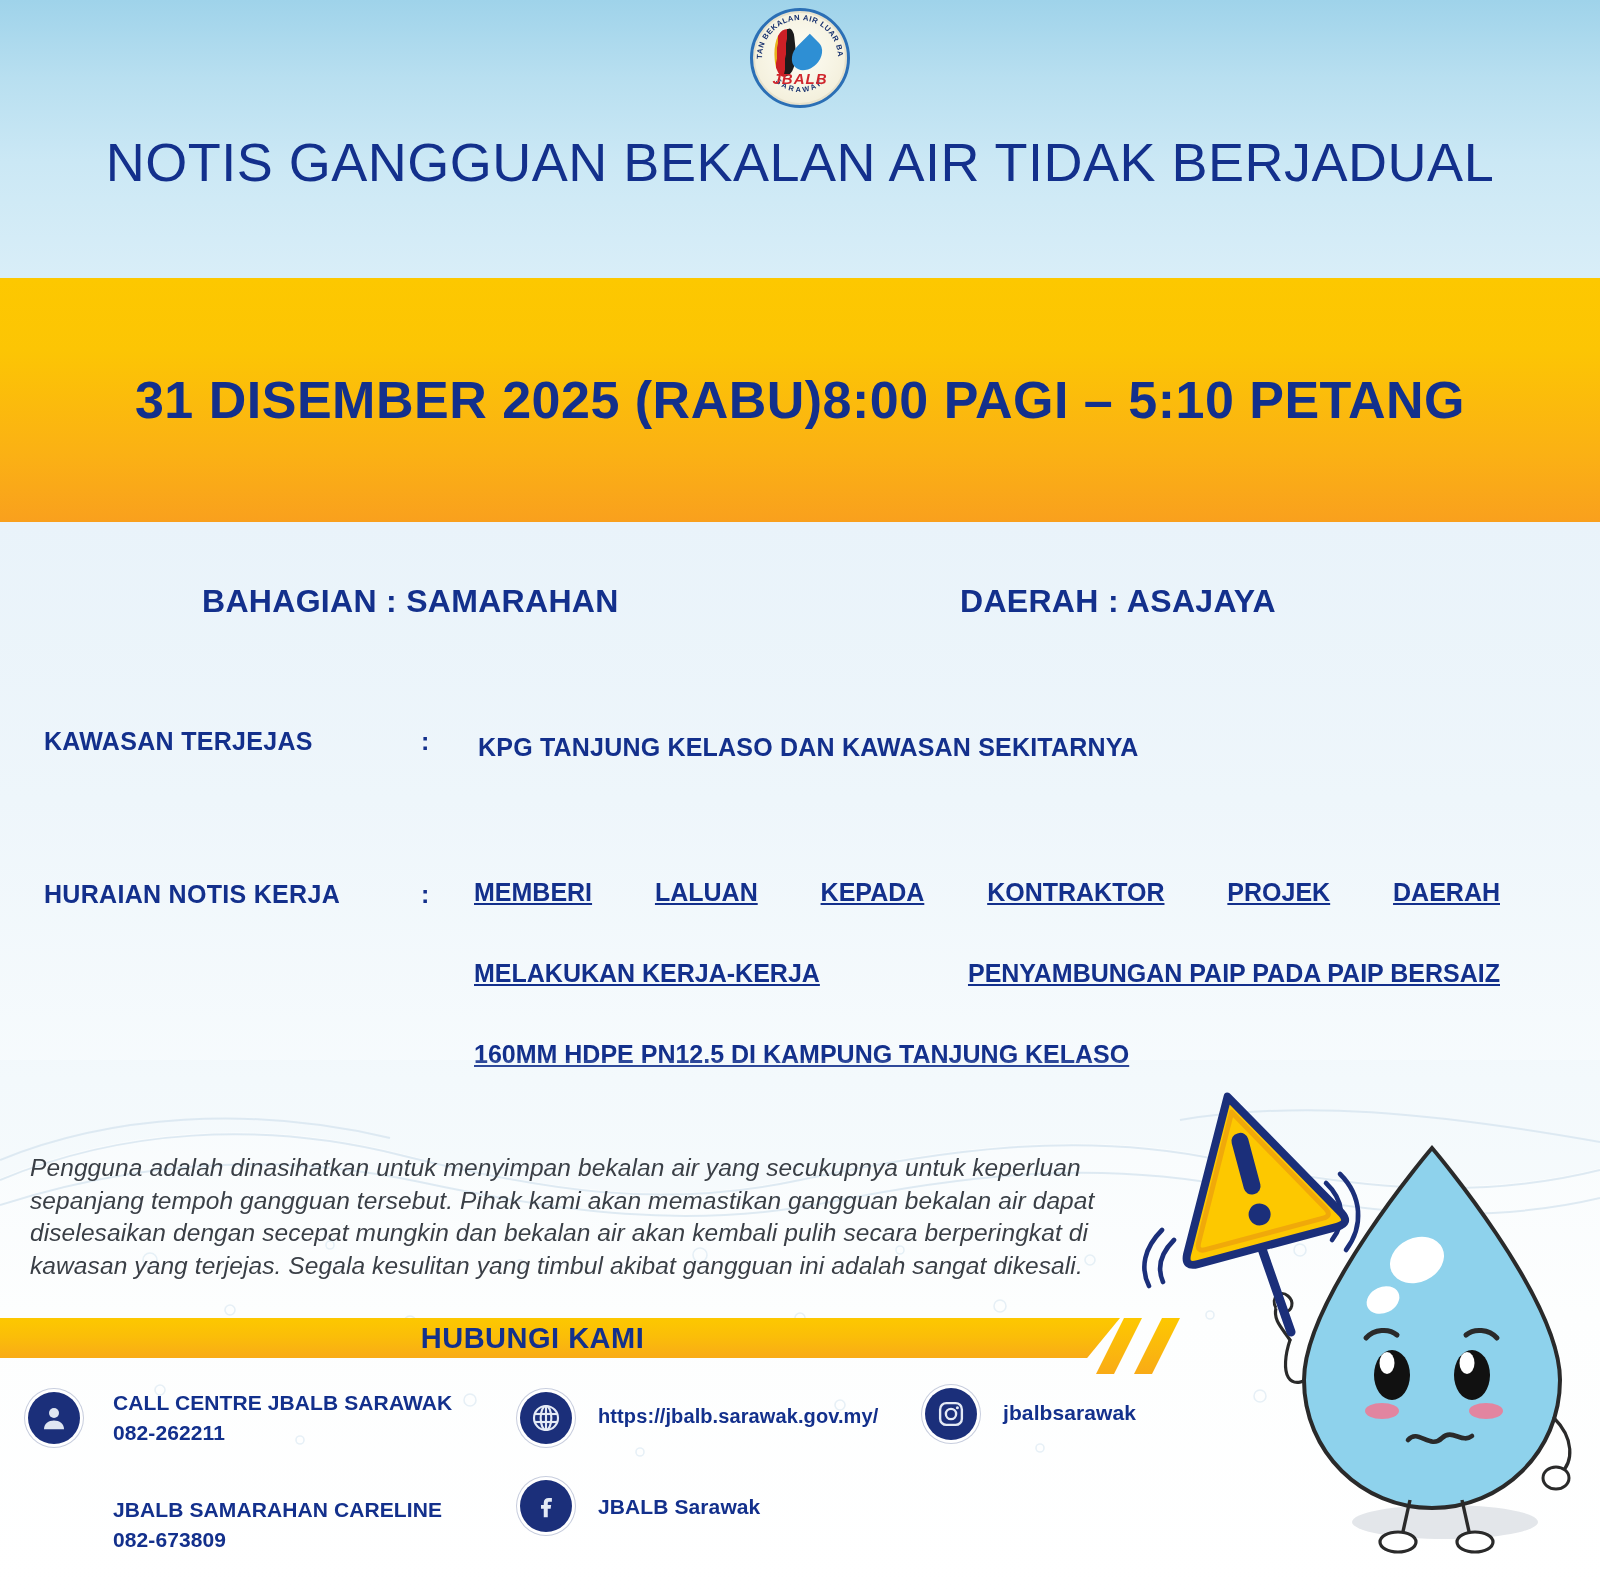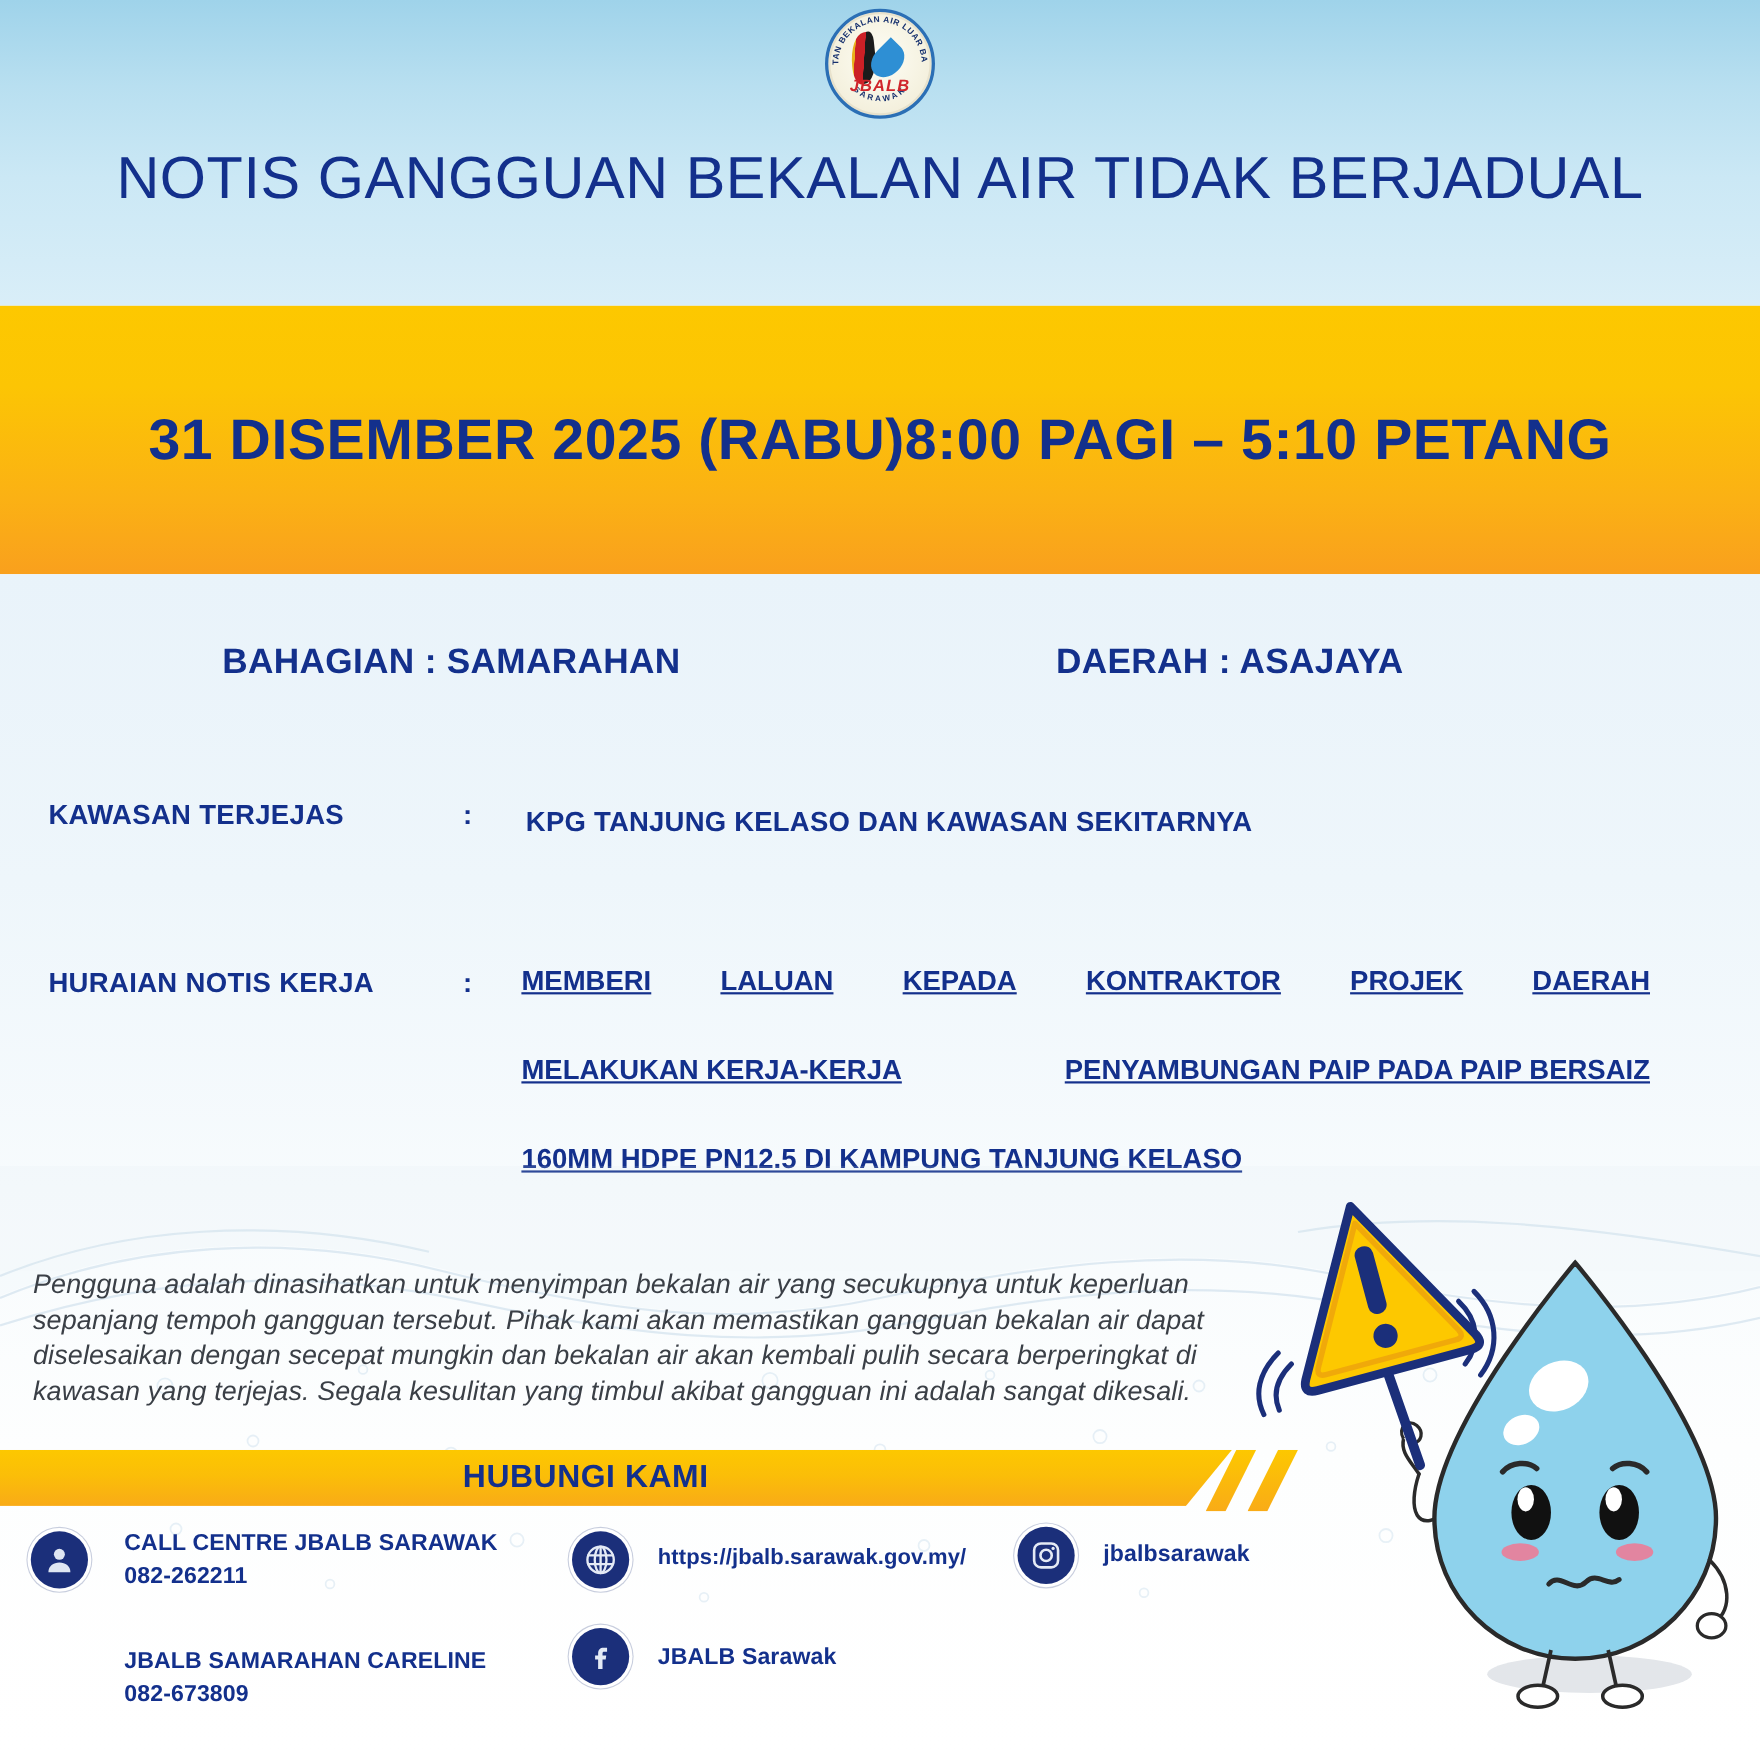--- a/index.html
+++ b/index.html
@@ -122,21 +122,21 @@
 
   
   .advisory{
     position:absolute; left:30px; top:1152px; width:1090px;
     font-size:24.5px; font-style:italic; color:#3a3f46;
     line-height:1.33; letter-spacing:0.1px;
   }
 
   
   .contact-banner{
-    position:absolute; left:0; top:1318px; width:1120px; height:51px;
+    position:absolute; left:0; top:1318px; width:1120px; height:40px;
     background:linear-gradient(180deg,#fdc800 0%,#fbbe08 45%,#f9ab17 100%);
     clip-path:polygon(0 0, 1120px 0, 1074px 56px, 0 56px);
     display:flex; align-items:center; justify-content:center;
   }
   .contact-banner span{
     font-size:29px; font-weight:bold; color:#13308c; letter-spacing:0.5px;
     margin-right:55px;
   }
   .chev{
     position:absolute; top:1318px; height:56px; width:28px;

